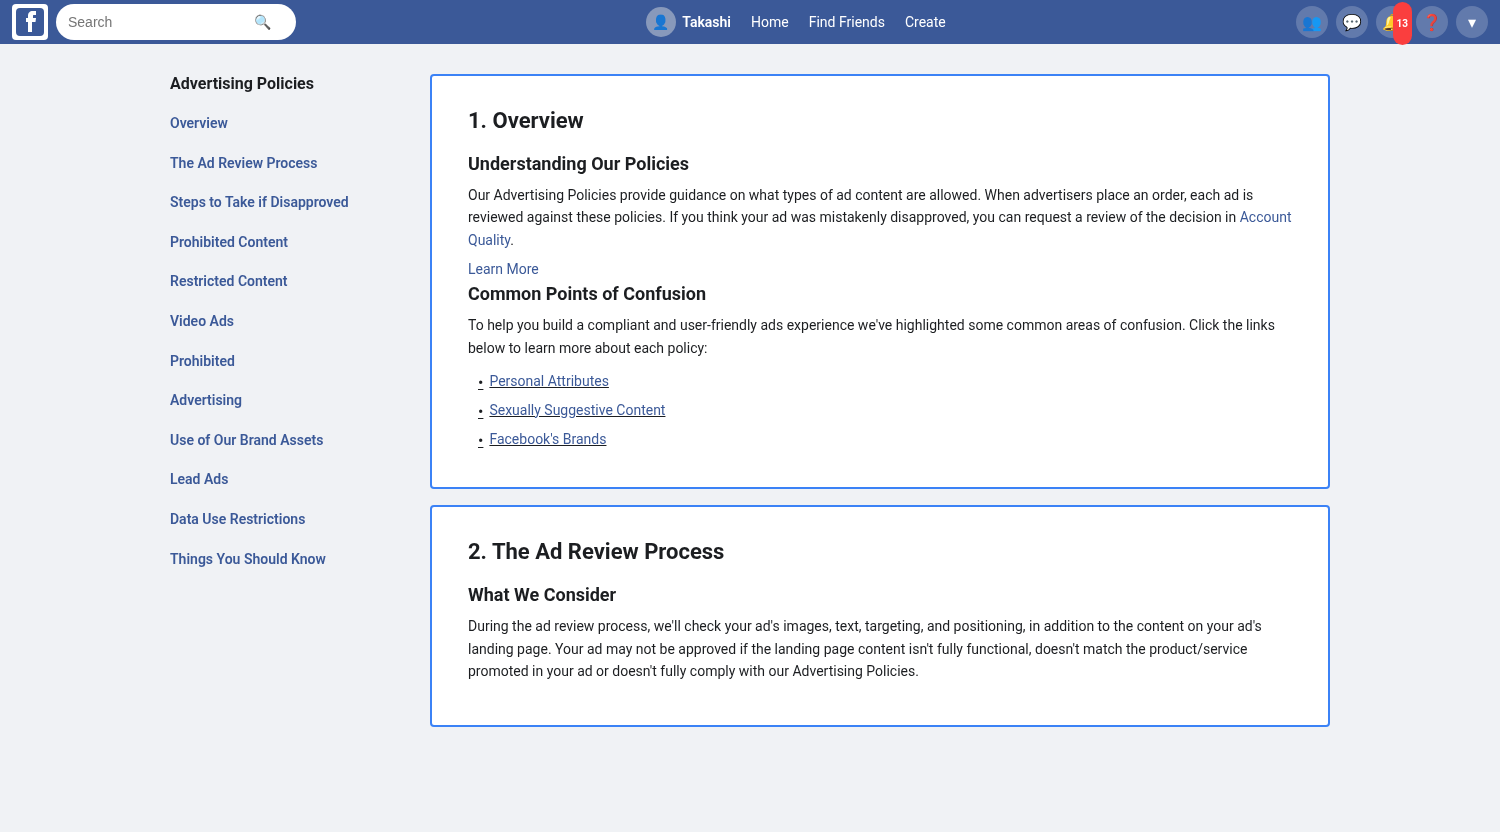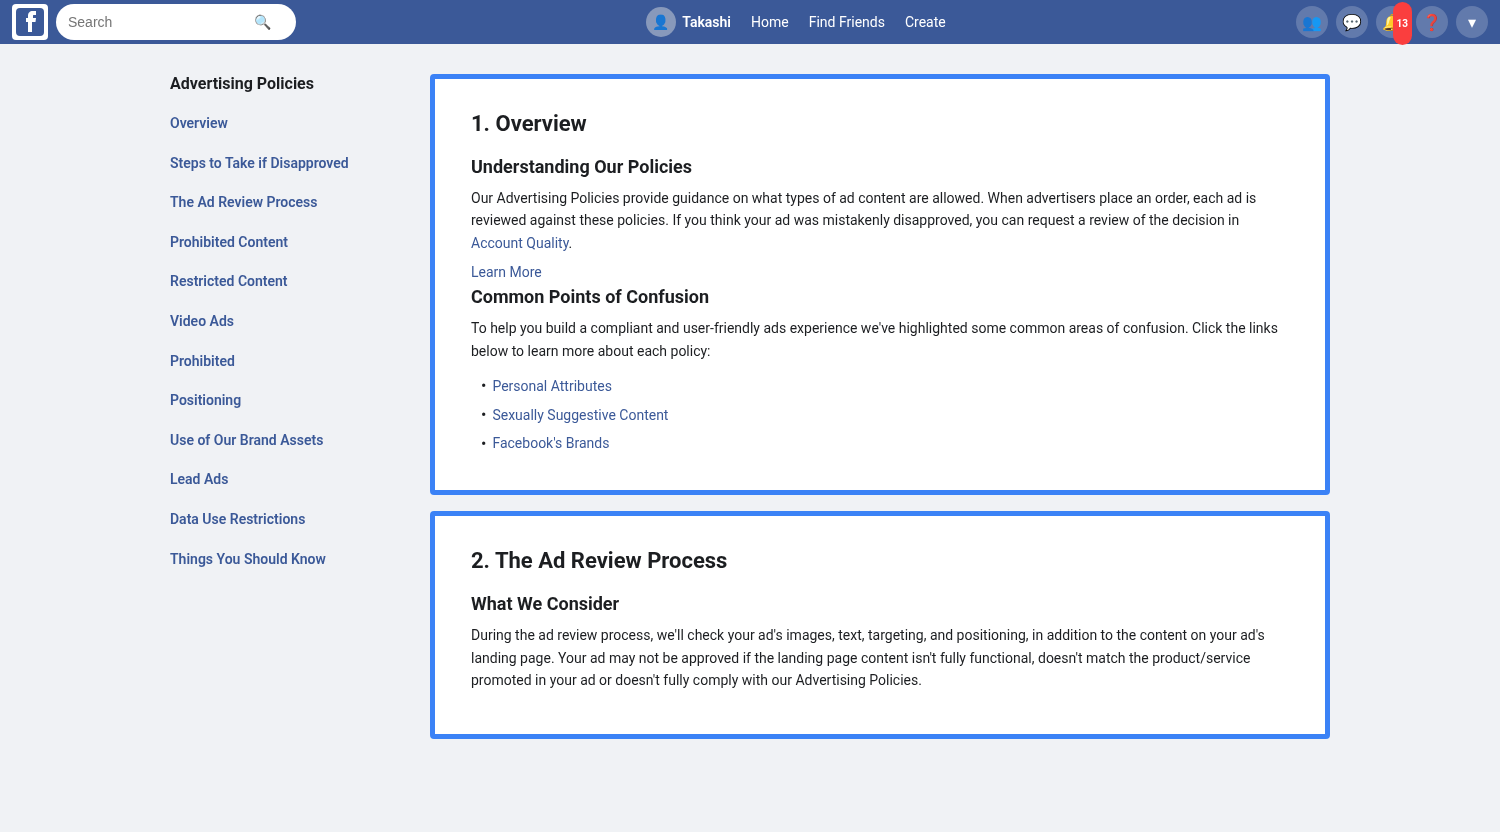--- a/index.html
+++ b/index.html
@@ -151,21 +151,21 @@
 
     
     .main-content {
       flex: 1;
       display: flex;
       flex-direction: column;
       gap: 16px;
     }
     .content-card {
       background: white;
-      border: 5px solid #3b82f6;
+      border: 2px solid #3b82f6;
       border-radius: 4px;
       padding: 32px 36px;
     }
     .section-title {
       font-size: 22px;
       font-weight: 700;
       color: #1c1e21;
       margin-bottom: 20px;
     }
     .subsection-title {
@@ -195,22 +195,23 @@
     .bullet-list {
       list-style: none;
       padding-left: 10px;
       margin-top: 10px;
     }
     .bullet-list li {
       font-size: 14px;
       color: #1c1e21;
       line-height: 1.8;
       display: flex;
-      align-items: center;
+      align-items: flex-start;
       gap: 6px;
+      text-decoration: underline;
     }
     .bullet-list li::before {
       content: '•';
       color: #1c1e21;
       font-size: 16px;
       flex-shrink: 0;
     }
     .bullet-list li a {
       color: #3b5998;
       text-decoration: none;
@@ -264,39 +265,39 @@
 
 <div class="page-wrapper">
 
   <aside class="sidebar">
     <div class="sidebar-title">Advertising Policies</div>
     <ul class="sidebar-nav">
       <li>
           <a href="#overview">Overview</a>
         </li>
       <li>
+          <a href="#ad-review">The Ad Review Process</a>
+        </li>
+      <li>
           <a href="#steps">Steps to Take if Disapproved</a>
         </li>
       <li>
-          <a href="#ad-review">The Ad Review Process</a>
-        </li>
-      <li>
           <a href="#prohibited">Prohibited Content</a>
         </li>
       <li>
           <a href="#restricted">Restricted Content</a>
         </li>
       <li>
           <a href="#video-ads">Video Ads</a>
         </li>
       <li>
           <a href="#targeting">Prohibited</a>
         </li>
       <li>
-          <a href="#positioning">Positioning</a>
+          <a href="#positioning">Advertising</a>
         </li>
       <li>
           <a href="#brand-assets">Use of Our Brand Assets</a>
         </li>
       <li>
           <a href="#lead-ads">Lead Ads</a>
         </li>
       <li>
           <a href="#data-use">Data Use Restrictions</a>
         </li>

